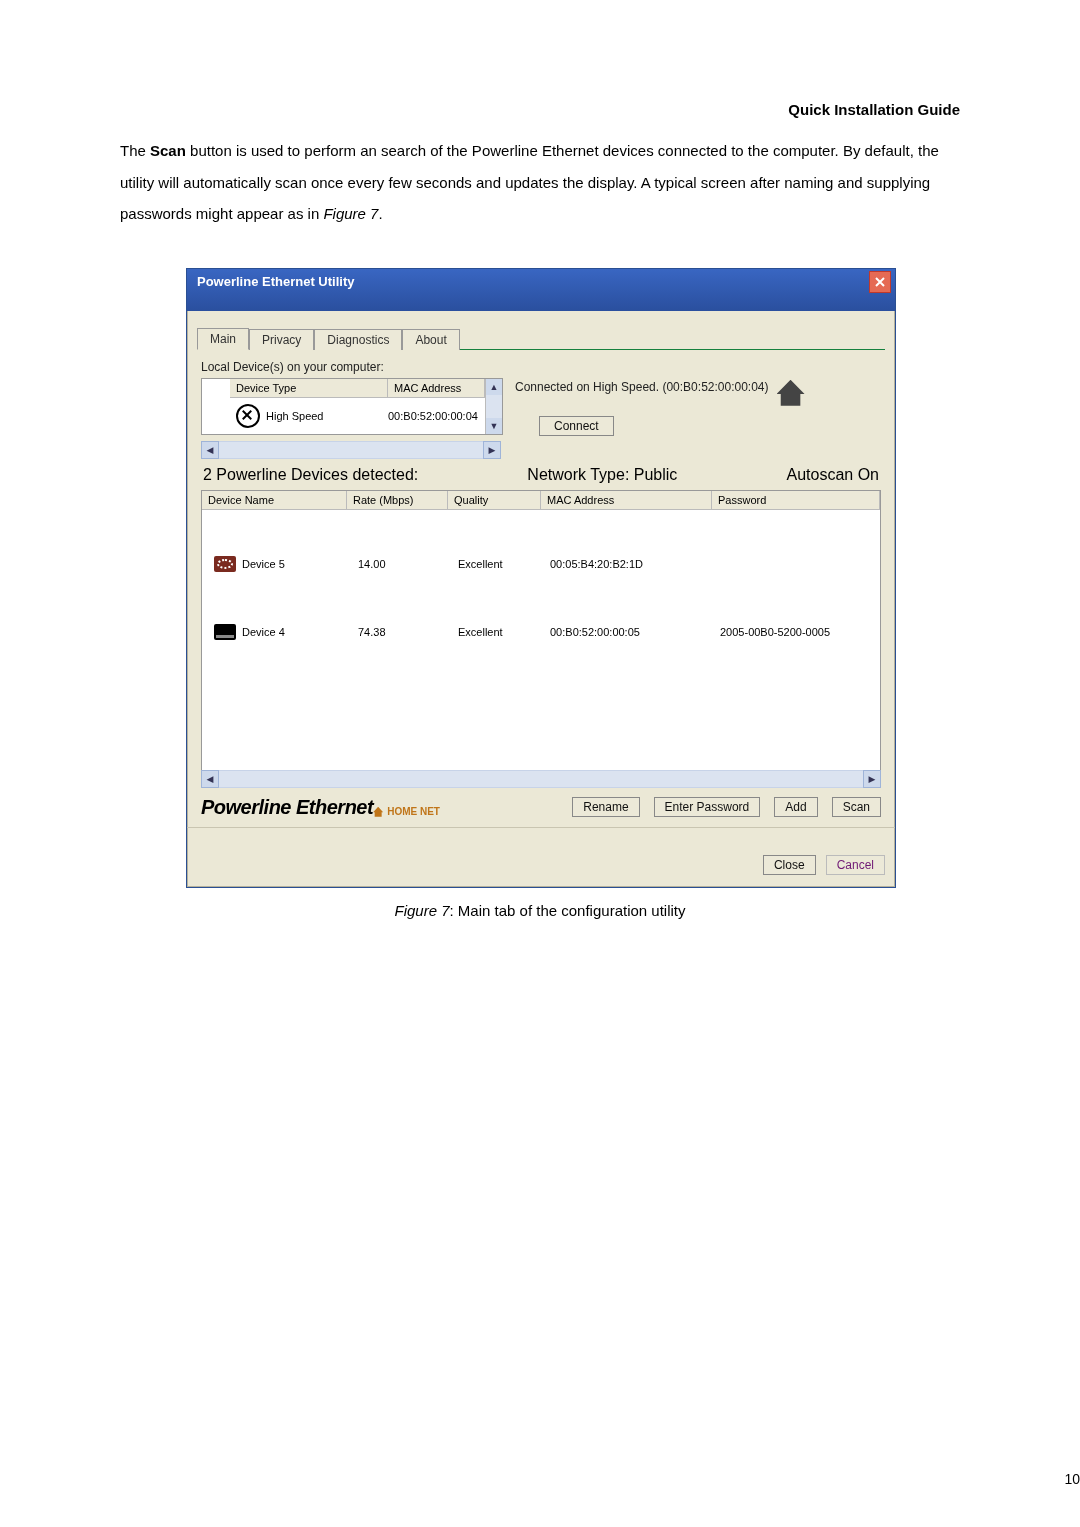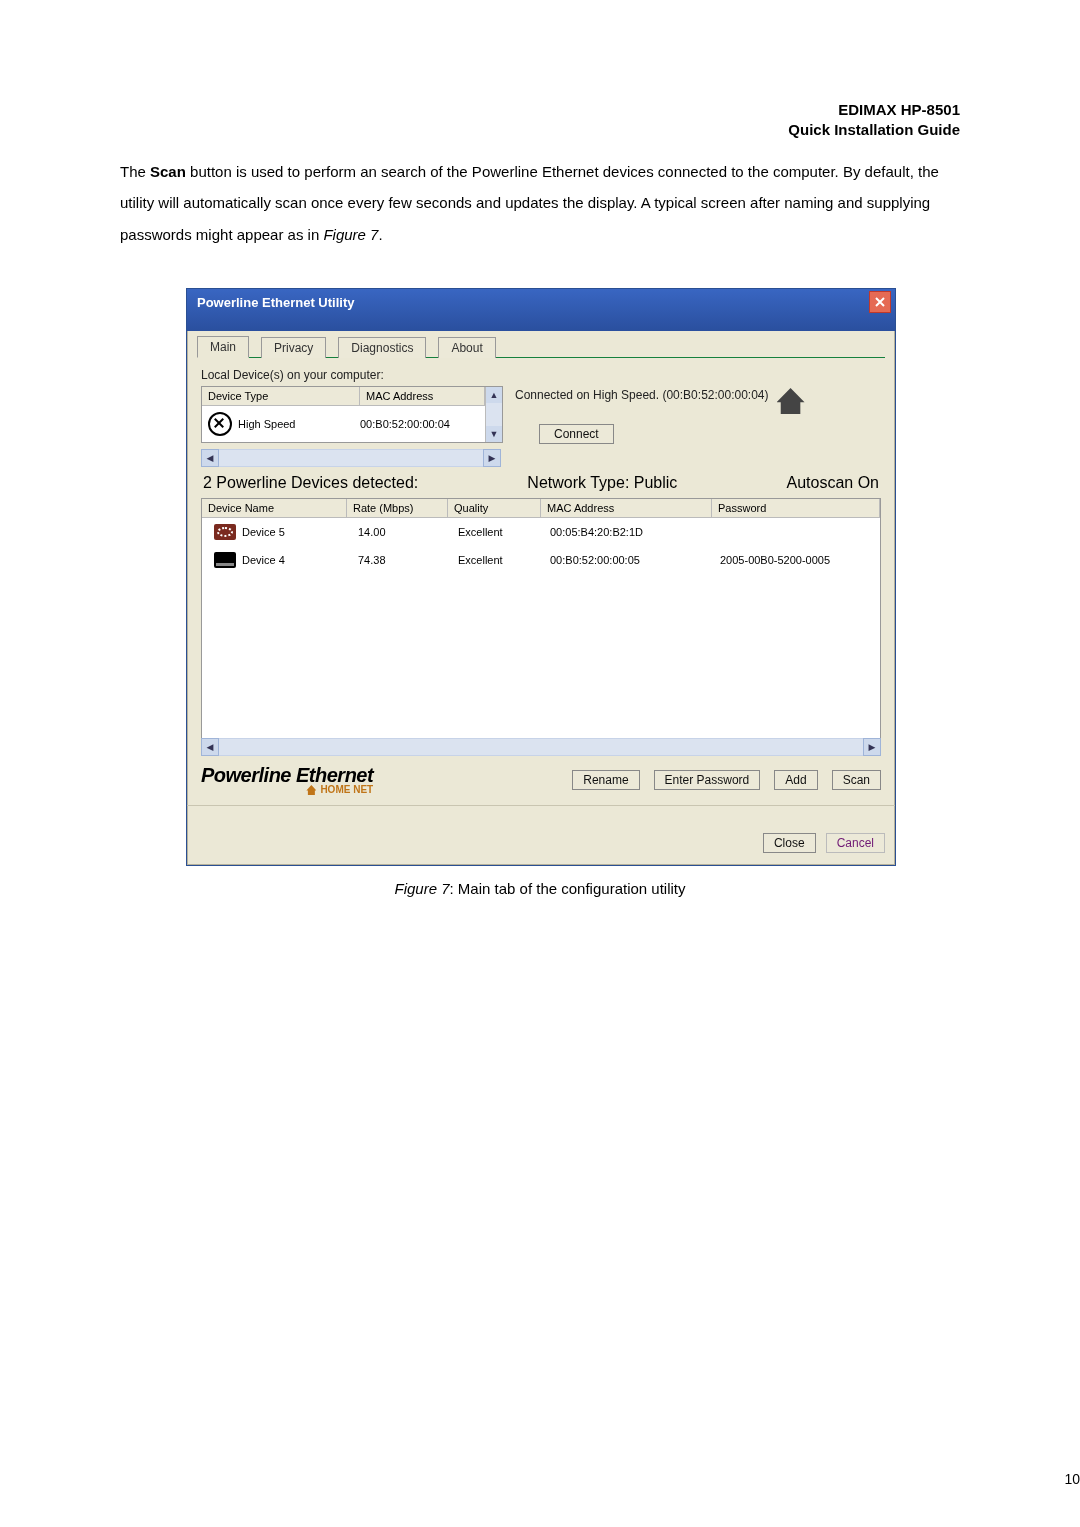--- a/index.html
+++ b/index.html
@@ -57,22 +57,22 @@
   }
   .closebox {
     width: 20px; height: 20px;
     background: #e56a54;
     border: 1px solid #c0392b;
     display: flex; align-items: center; justify-content: center;
     color: #fff; font-weight: bold;
   }
   .tabrow {
     display: flex;
-    gap: 12px;
-    padding: 4px 10px 0 10px;
+    gap: 0;
+    padding: 16px 10px 0 10px;
     font-size: 12px;
     align-items: flex-end;
   }
   .tab {
     padding: 3px 12px;
     border: 1px solid #999;
     border-bottom: none;
     background: #ece9d8;
     color: #333;
     position: relative;
@@ -189,36 +189,36 @@
   .devth > div {
     padding:3px 6px; border-right:1px solid #bbb;
   }
   .c-name{flex:0 0 132px;}
   .c-rate{flex:0 0 88px;}
   .c-qual{flex:0 0 80px;}
   .c-mac{flex:0 0 158px;}
   .c-pass{flex:1;}
   .devrows { min-height: 220px; }
   .devrow {
-    display:flex; align-items:center; font-size:11px; padding:6px 6px;
+    display:flex; align-items:center; font-size:11px; padding:6px 6px;margin-top:40px;
   }
   .devrow > div { padding:0 6px; }
   .devrow .c-name{display:flex;align-items:center;gap:6px;}
   .d-icon {
     width:22px;height:16px;background:#000;border-radius:2px;position:relative;flex:0 0 22px;
   }
   .d-icon.red{background:#7a2a1f;}
   .d-icon.red:before{content:"";position:absolute;inset:3px;border:2px dotted #fff;border-radius:50%;}
   .d-icon.blk:before{content:"";position:absolute;inset:2px;border-bottom:3px solid #888;}
   .bottombar {
     display:flex;align-items:center;justify-content:space-between;
     margin:10px 4px 0 4px;
   }
   .brand {
-    display:flex;flex-direction:column;line-height:1;
+    display:flex;flex-direction:row;line-height:1;
   }
   .brand .b1{font-size:20px;font-weight:bold;font-style:italic;color:#000;letter-spacing:-0.5px;}
   .brand .b2{font-size:10px;color:#c07519;font-weight:bold;align-self:flex-end;display:flex;align-items:flex-end;gap:4px;}
   .brand .b2 .hi{width:10px;height:10px;background:#c07519;clip-path: polygon(50% 0,100% 55%,85% 55%,85% 100%,15% 100%,15% 55%,0 55%);}
   .btnrow{display:flex;gap:14px;}
   .dlgfoot {
     display:flex;justify-content:flex-end;gap:10px;
     padding:27px 10px 12px 10px;
     border-top:1px solid #c9c5b1;
     margin-top:8px;
@@ -234,21 +234,20 @@
     left:0;right:0;bottom:40px;
     text-align:right;
     font-size:14px;
   }
 </style>
 </head>
 <body>
 <div class="page">
 
   <div class="hdr">
-    <div>EDIMAX  HP-8501</div>
     <div>Quick Installation Guide</div>
   </div>
 
   <p class="intro">
     <span>The </span><span class="bold">Scan</span><span> button is used to perform an search of the Powerline Ethernet devices connected to the computer. By default, the utility will automatically scan once every few seconds and updates the display. A typical screen after naming and supplying passwords might appear as in </span><span class="italic">Figure 7</span><span>.</span>
   </p>
 
   <div class="shot-wrap">
     <div class="win">
 
@@ -267,21 +266,21 @@
         <div class="tab">Diagnostics</div>
         <div class="tab">About</div>
       </div>
 
       <div class="tabbody">
 
         <div class="sectlabel">Local Device(s) on your computer:</div>
 
         <div class="localrow">
           <div class="localtable" style="display:flex;">
-            <div style="flex:1;">
+            <div style="flex:1;padding-left:28px;">
               <div class="th">
                 <div class="col1">Device Type</div>
                 <div class="col2">MAC Address</div>
               </div>
               <div class="row">
                 <div class="rowicon"></div>
                 <div class="col1">High Speed</div>
                 <div class="col2">00:B0:52:00:00:04</div>
               </div>
             </div>

